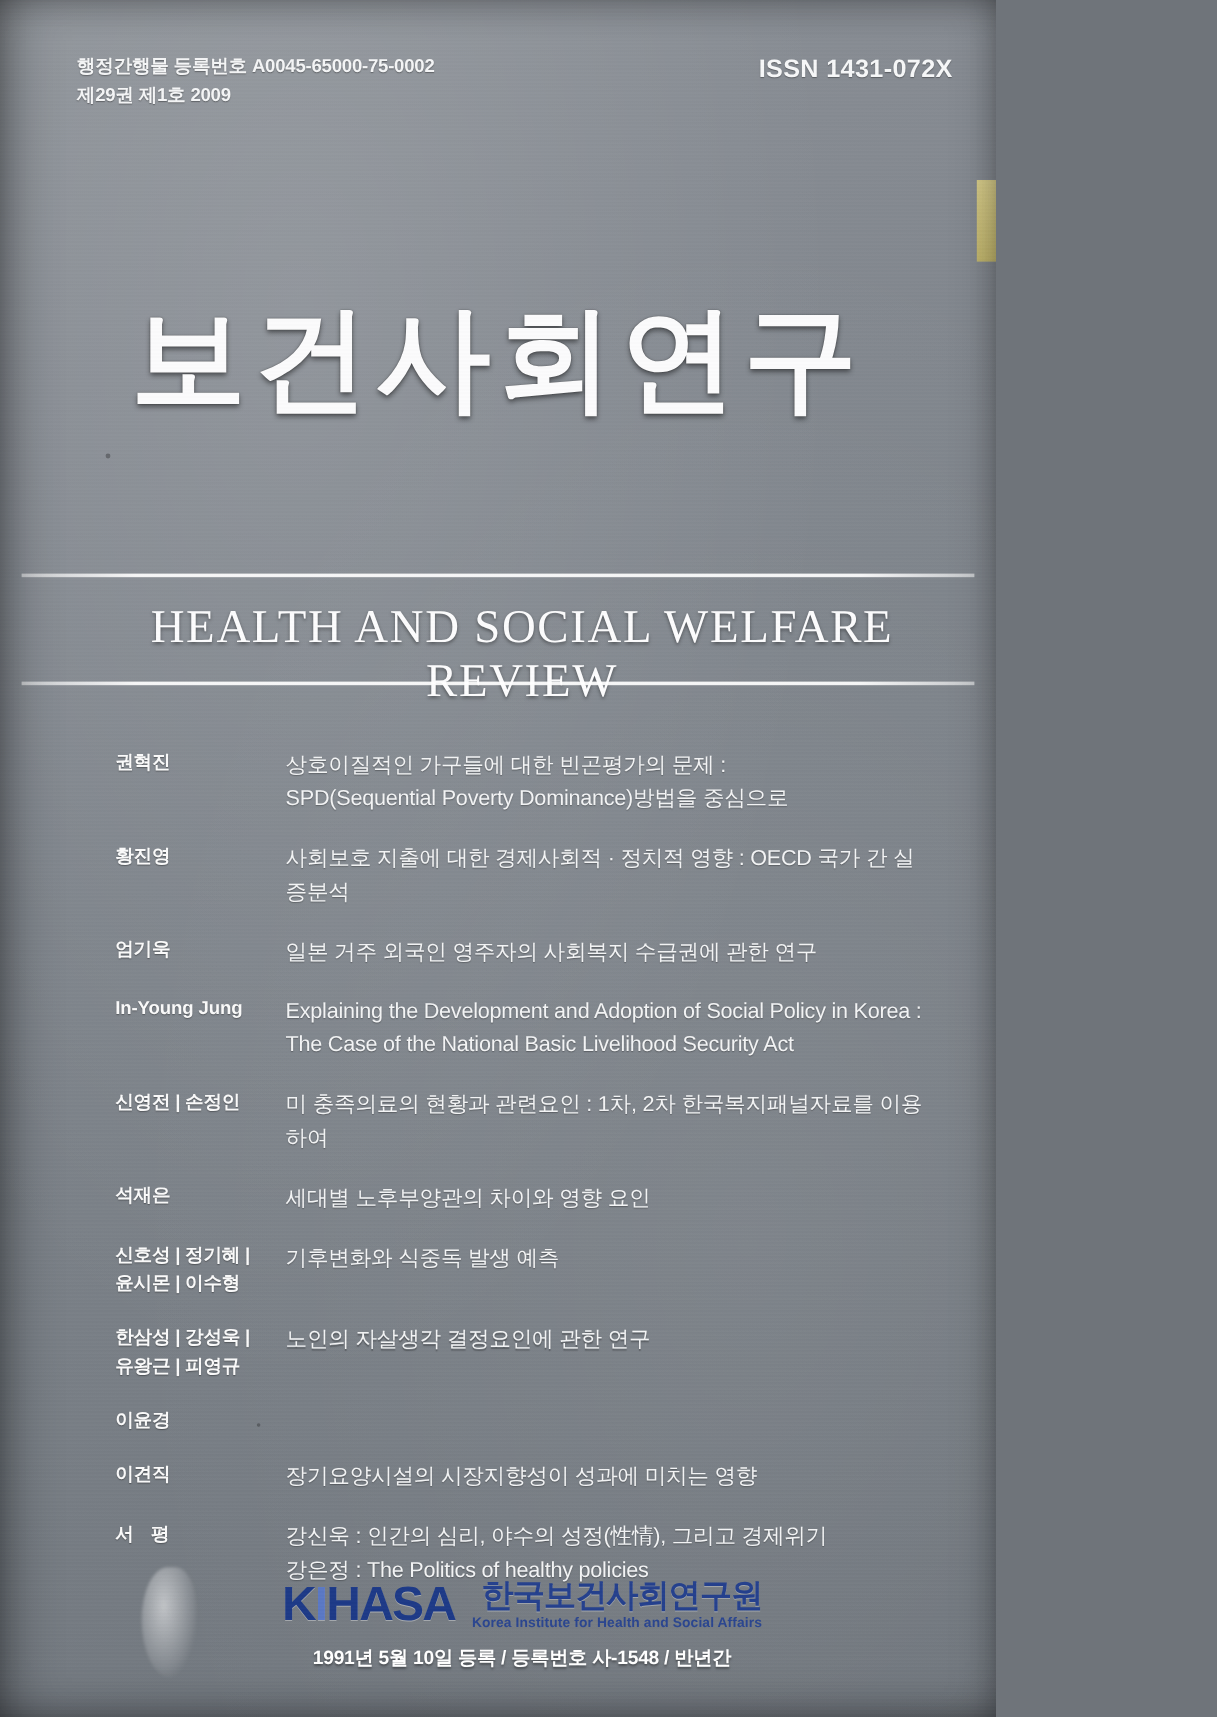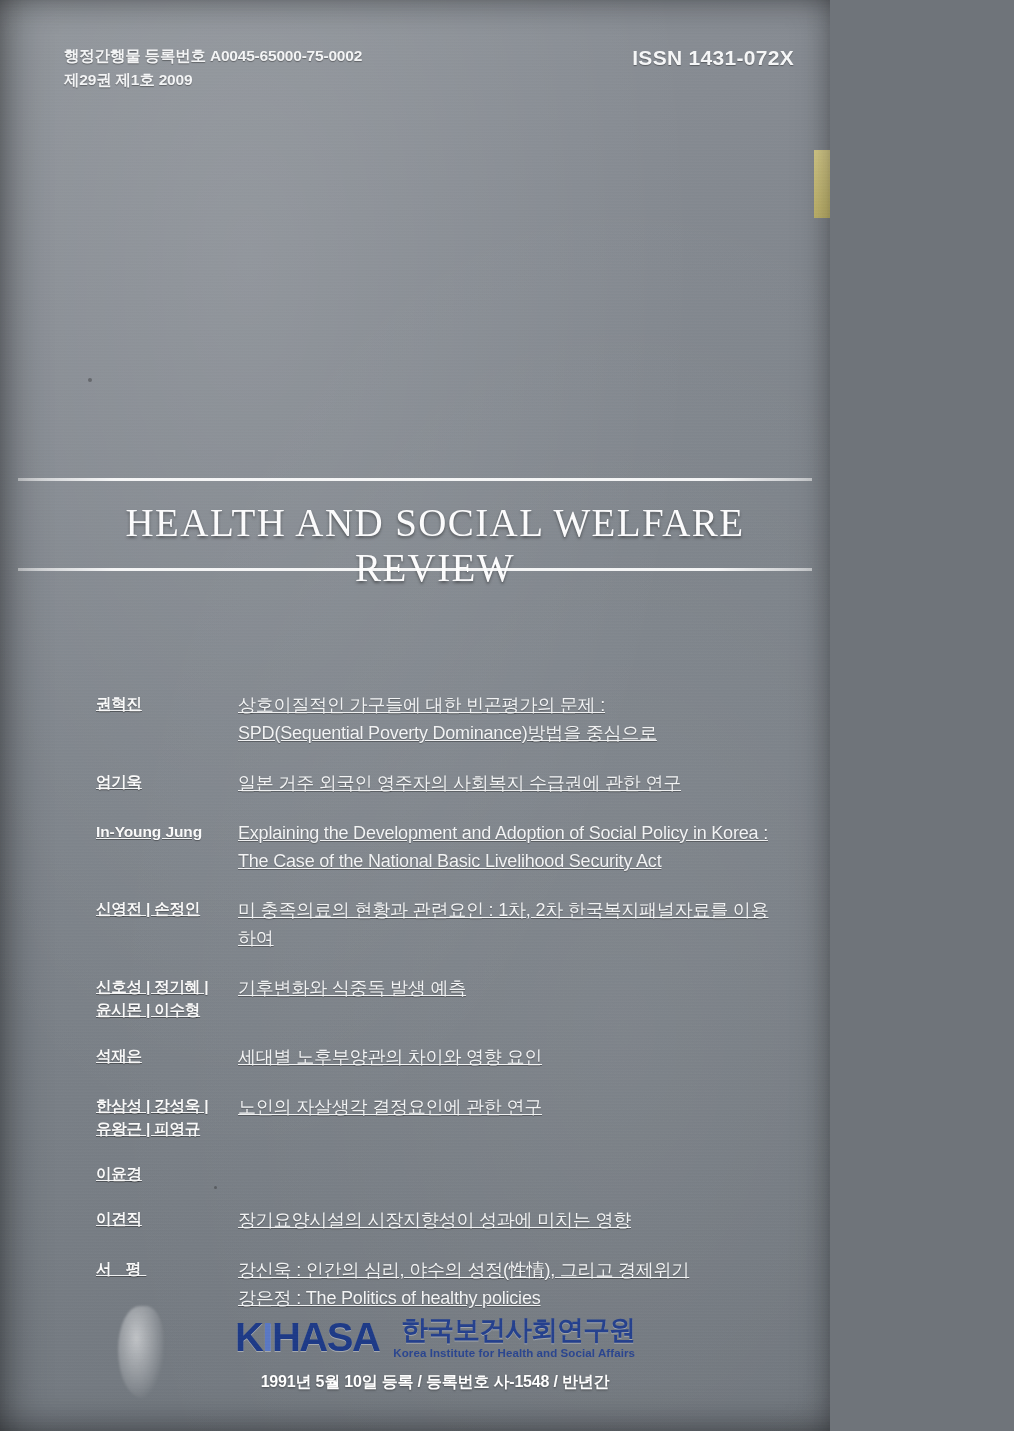--- a/index.html
+++ b/index.html
@@ -109,22 +109,21 @@
     color: #fcfcfd;
     text-shadow: 0 2px 3px rgba(0,0,0,0.40);
     padding-left: 40px;
   }
 
   
   .toc {
     position: absolute;
     left: 96px;
     right: 60px;
-    top: 692px;
-    text-decoration: underline;
+    top: 624px;
   }
   .toc-row {
     display: flex;
     align-items: flex-start;
     margin-bottom: 22px;
   }
   .toc-authors {
     width: 140px;
     flex: 0 0 140px;
     font-size: 15.5px;
@@ -235,59 +234,64 @@
 
   <div class="hdr-left">
     <div>행정간행물 등록번호 A0045-65000-75-0002</div>
     <div>제29권 제1호 2009</div>
   </div>
 
   <div class="hdr-right">ISSN 1431-072X</div>
 
   <div class="yellow-tab"></div>
 
+  <div class="title-ko">보건사회연구</div>
 
   <div class="rule top"></div>
   <div class="title-en">HEALTH AND SOCIAL WELFARE REVIEW</div>
   <div class="rule bottom"></div>
 
   <div class="toc">
 
     <div class="toc-row">
       <div class="toc-authors">권혁진</div>
       <div class="toc-title">상호이질적인 가구들에 대한 빈곤평가의 문제 :
 SPD(Sequential Poverty Dominance)방법을 중심으로</div>
     </div>
 
+    <div class="toc-row">
+      <div class="toc-authors">황진영</div>
+      <div class="toc-title">사회보호 지출에 대한 경제사회적 · 정치적 영향 : OECD 국가 간 실증분석</div>
+    </div>
 
     <div class="toc-row">
       <div class="toc-authors">엄기욱</div>
       <div class="toc-title">일본 거주 외국인 영주자의 사회복지 수급권에 관한 연구</div>
     </div>
 
     <div class="toc-row">
       <div class="toc-authors en">In-Young Jung</div>
       <div class="toc-title">Explaining the Development and Adoption of Social Policy in Korea :
 The Case of the National Basic Livelihood Security Act</div>
     </div>
 
     <div class="toc-row">
       <div class="toc-authors">신영전 | 손정인</div>
       <div class="toc-title">미 충족의료의 현황과 관련요인 : 1차, 2차 한국복지패널자료를 이용하여</div>
     </div>
 
     <div class="toc-row">
+      <div class="toc-authors">석재은</div>
+      <div class="toc-title">세대별 노후부양관의 차이와 영향 요인</div>
+    </div>
+
+    <div class="toc-row">
       <div class="toc-authors">신호성 | 정기혜 |
 윤시몬 | 이수형</div>
       <div class="toc-title">기후변화와 식중독 발생 예측</div>
-    </div>
-
-    <div class="toc-row">
-      <div class="toc-authors">석재은</div>
-      <div class="toc-title">세대별 노후부양관의 차이와 영향 요인</div>
     </div>
 
     <div class="toc-row">
       <div class="toc-authors">한삼성 | 강성욱 |
 유왕근 | 피영규</div>
       <div class="toc-title">노인의 자살생각 결정요인에 관한 연구</div>
     </div>
 
     <div class="toc-row">
       <div class="toc-authors">이윤경</div>

